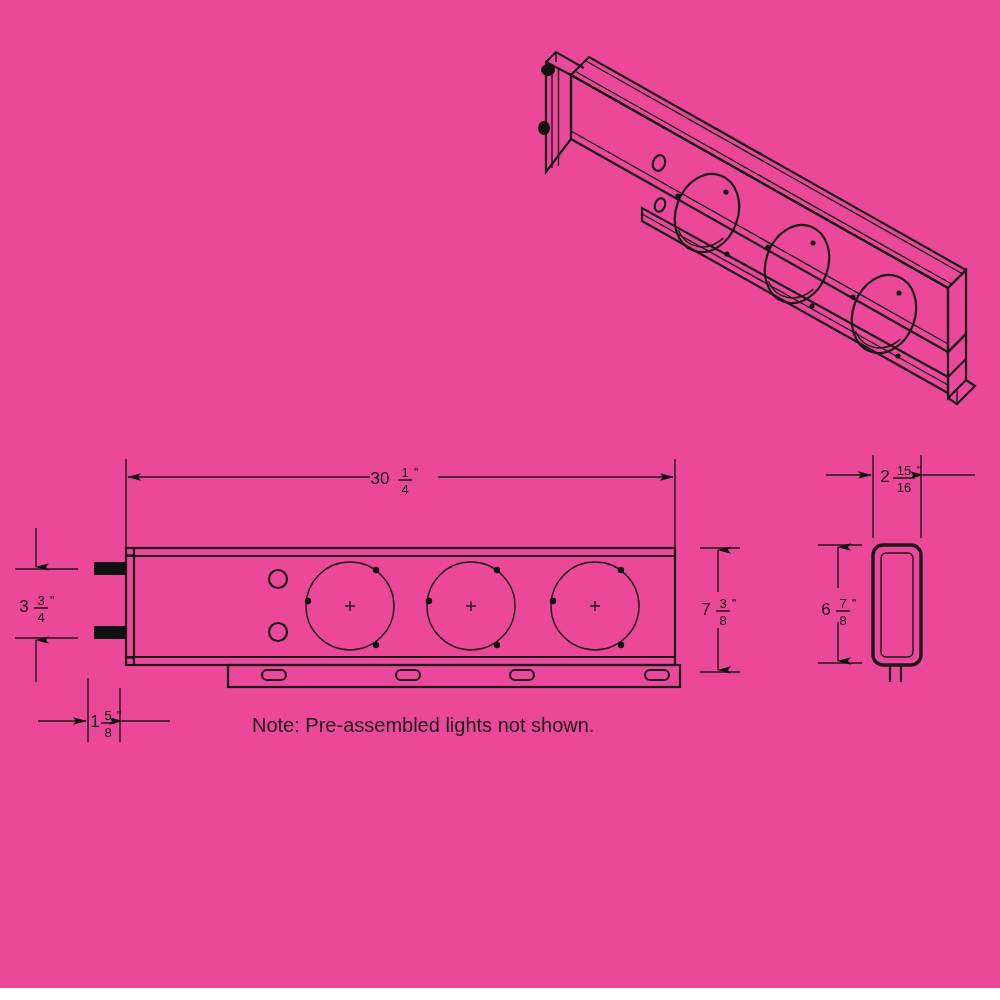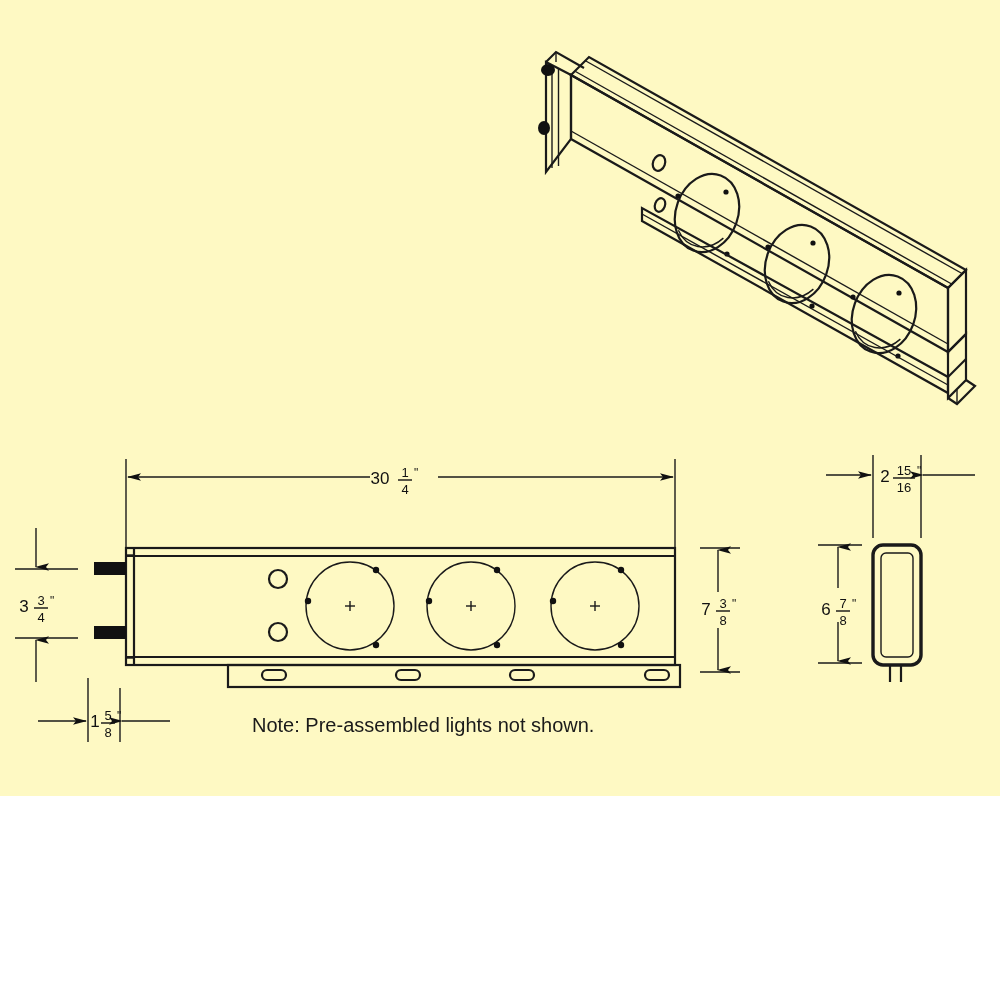--- a/index.html
+++ b/index.html
@@ -9,22 +9,22 @@
   }
   body {
     width: 1000px;
     height: 1000px;
     font-family: "Liberation Sans", sans-serif;
     overflow: hidden;
   }
   #sheet {
     position: relative;
     width: 1000px;
-    height: 796px;
-    background: #fef9c3;
+    height: 988px;
+    background: #ec4899;
   }
   #sheet svg {
     position: absolute;
     top: 0;
     left: 0;
   }
   .ln { stroke: #1a1a1a; fill: none; }
   .thin { stroke-width: 1.4; }
   .med  { stroke-width: 2.2; }
   .thick{ stroke-width: 3.4; }

